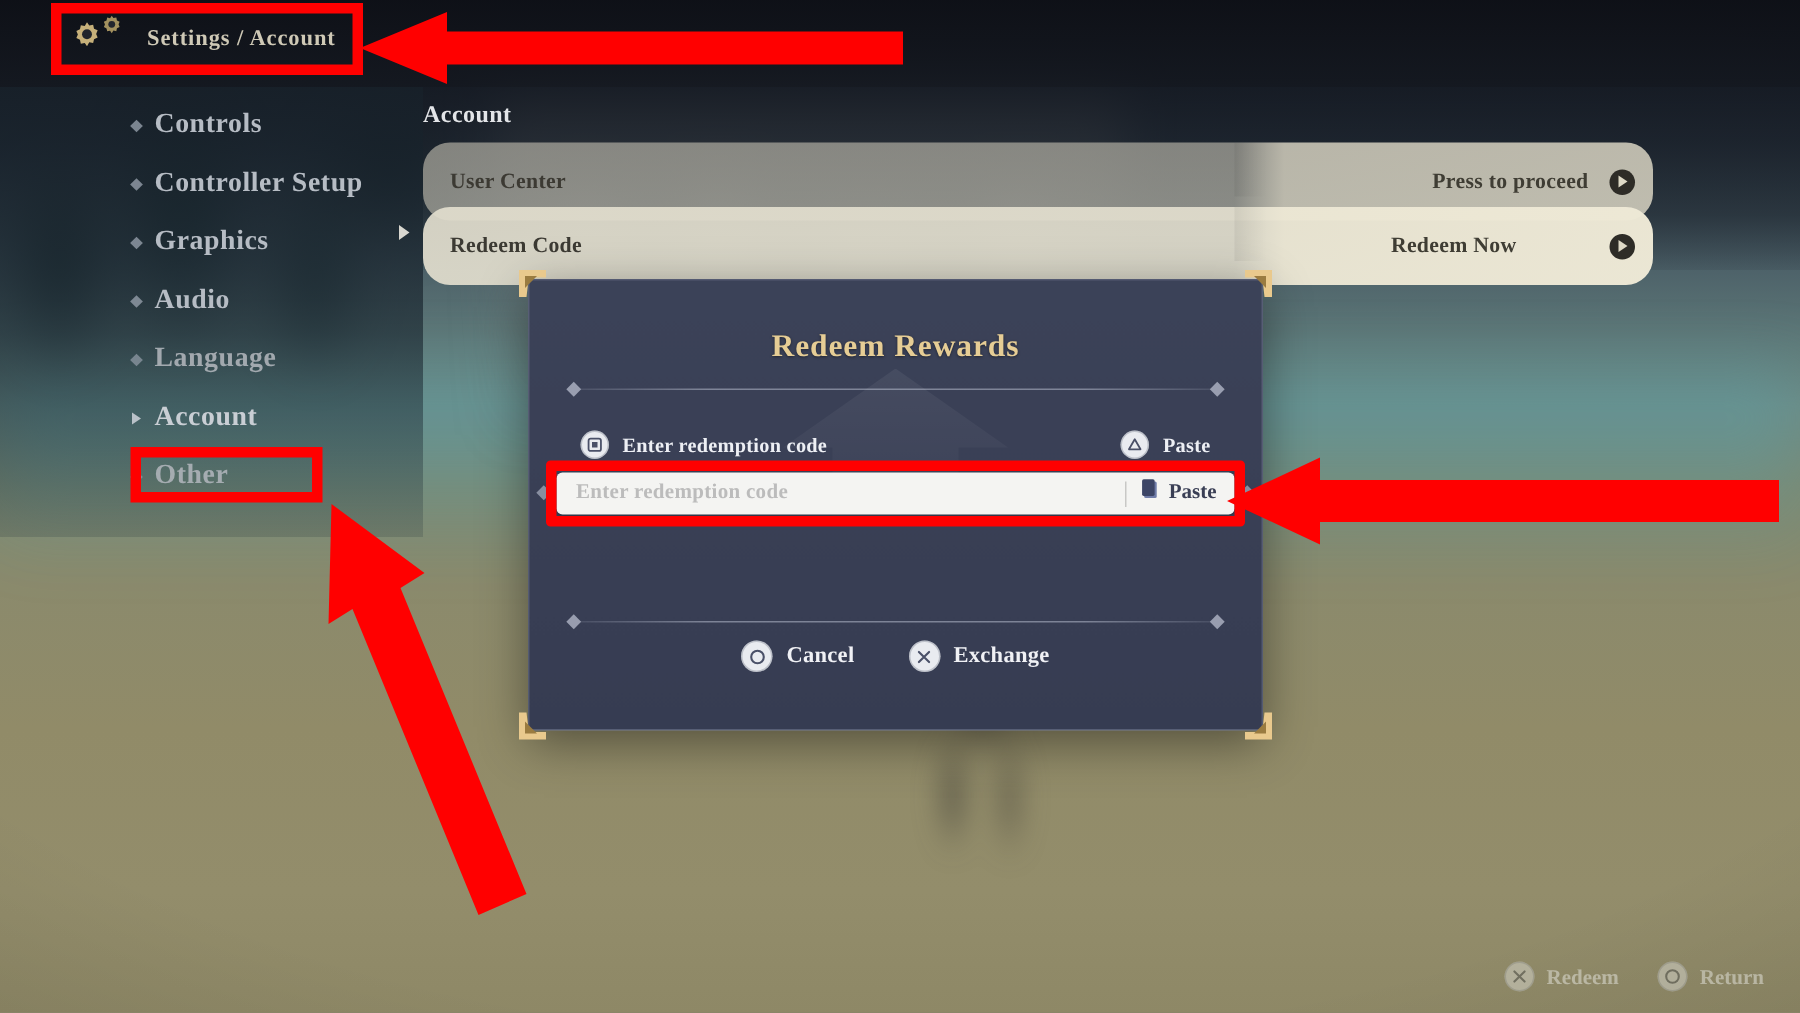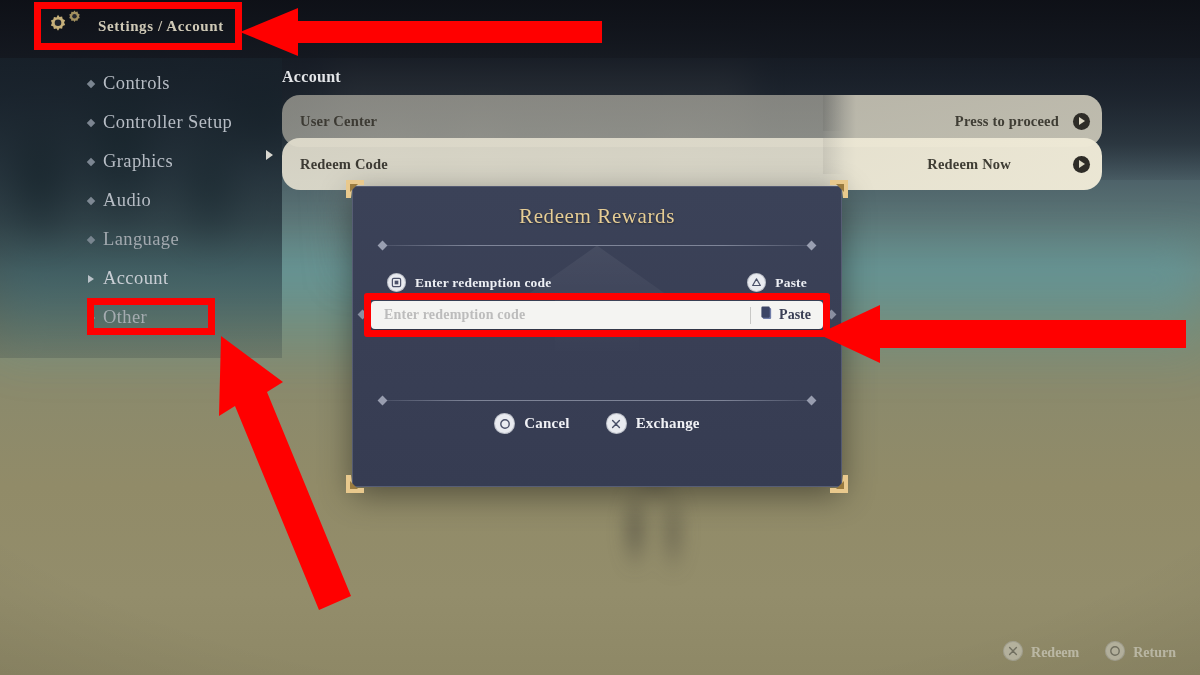--- a/index.html
+++ b/index.html
@@ -79,21 +79,21 @@
     font-size:15px; color:#cfc9b6; letter-spacing:.6px;
     font-family:"Liberation Serif", serif; font-weight:700;
   }
 
   
   #sidebar { position:absolute; left:84px; top:64px; width:190px; }
   .nav-item {
     display:flex; align-items:center; gap:9px;
     height:39px; padding-left:4px;
     font-family:"Liberation Serif", serif;
-    font-size:18.5px; font-weight:400; letter-spacing:.4px;
+    font-size:18.5px; font-weight:700; letter-spacing:.4px;
     color:#b6bcc4;
   }
   .nav-item .bullet {
     width:6px; height:6px; flex:none;
     background:#8d97a2; transform:rotate(45deg); opacity:.85;
   }
   .nav-item.active { color:#c9ced4; }
   .nav-item.active .bullet {
     width:0; height:0; background:none; transform:none;
     border-left:6px solid #cfd4da; border-top:4.5px solid transparent; border-bottom:4.5px solid transparent;
@@ -156,22 +156,22 @@
     clip-path:polygon(50% 0%,100% 48%,78% 48%,78% 100%,22% 100%,22% 48%,0% 48%);
   }
   .corner { position:absolute; width:22px; height:22px; }
   .corner svg { display:block; }
   .c-tl { left:-9px; top:-9px; }
   .c-tr { right:-9px; top:-9px; transform:scaleX(-1); }
   .c-bl { left:-9px; bottom:-9px; transform:scaleY(-1); }
   .c-br { right:-9px; bottom:-9px; transform:scale(-1,-1); }
 
   #modal .m-title {
-    text-align:center; margin-top:17px;
-    font-family:"Liberation Serif", serif; font-weight:400;
+    text-align:center; margin-top:31px;
+    font-family:"Liberation Serif", serif; font-weight:700;
     font-size:21px; color:#e6cd95; letter-spacing:.6px;
     text-shadow:0 1px 2px rgba(0,0,0,.45);
   }
   .divider { position:relative; margin:11px 22px 0; height:10px; }
   .divider .line {
     position:absolute; left:12px; right:12px; top:4.5px; height:1px;
     background:linear-gradient(90deg, rgba(210,216,232,.12), rgba(210,216,232,.45) 20%, rgba(210,216,232,.45) 80%, rgba(210,216,232,.12));
   }
   .divider .dia {
     position:absolute; top:1.5px; width:7px; height:7px;

